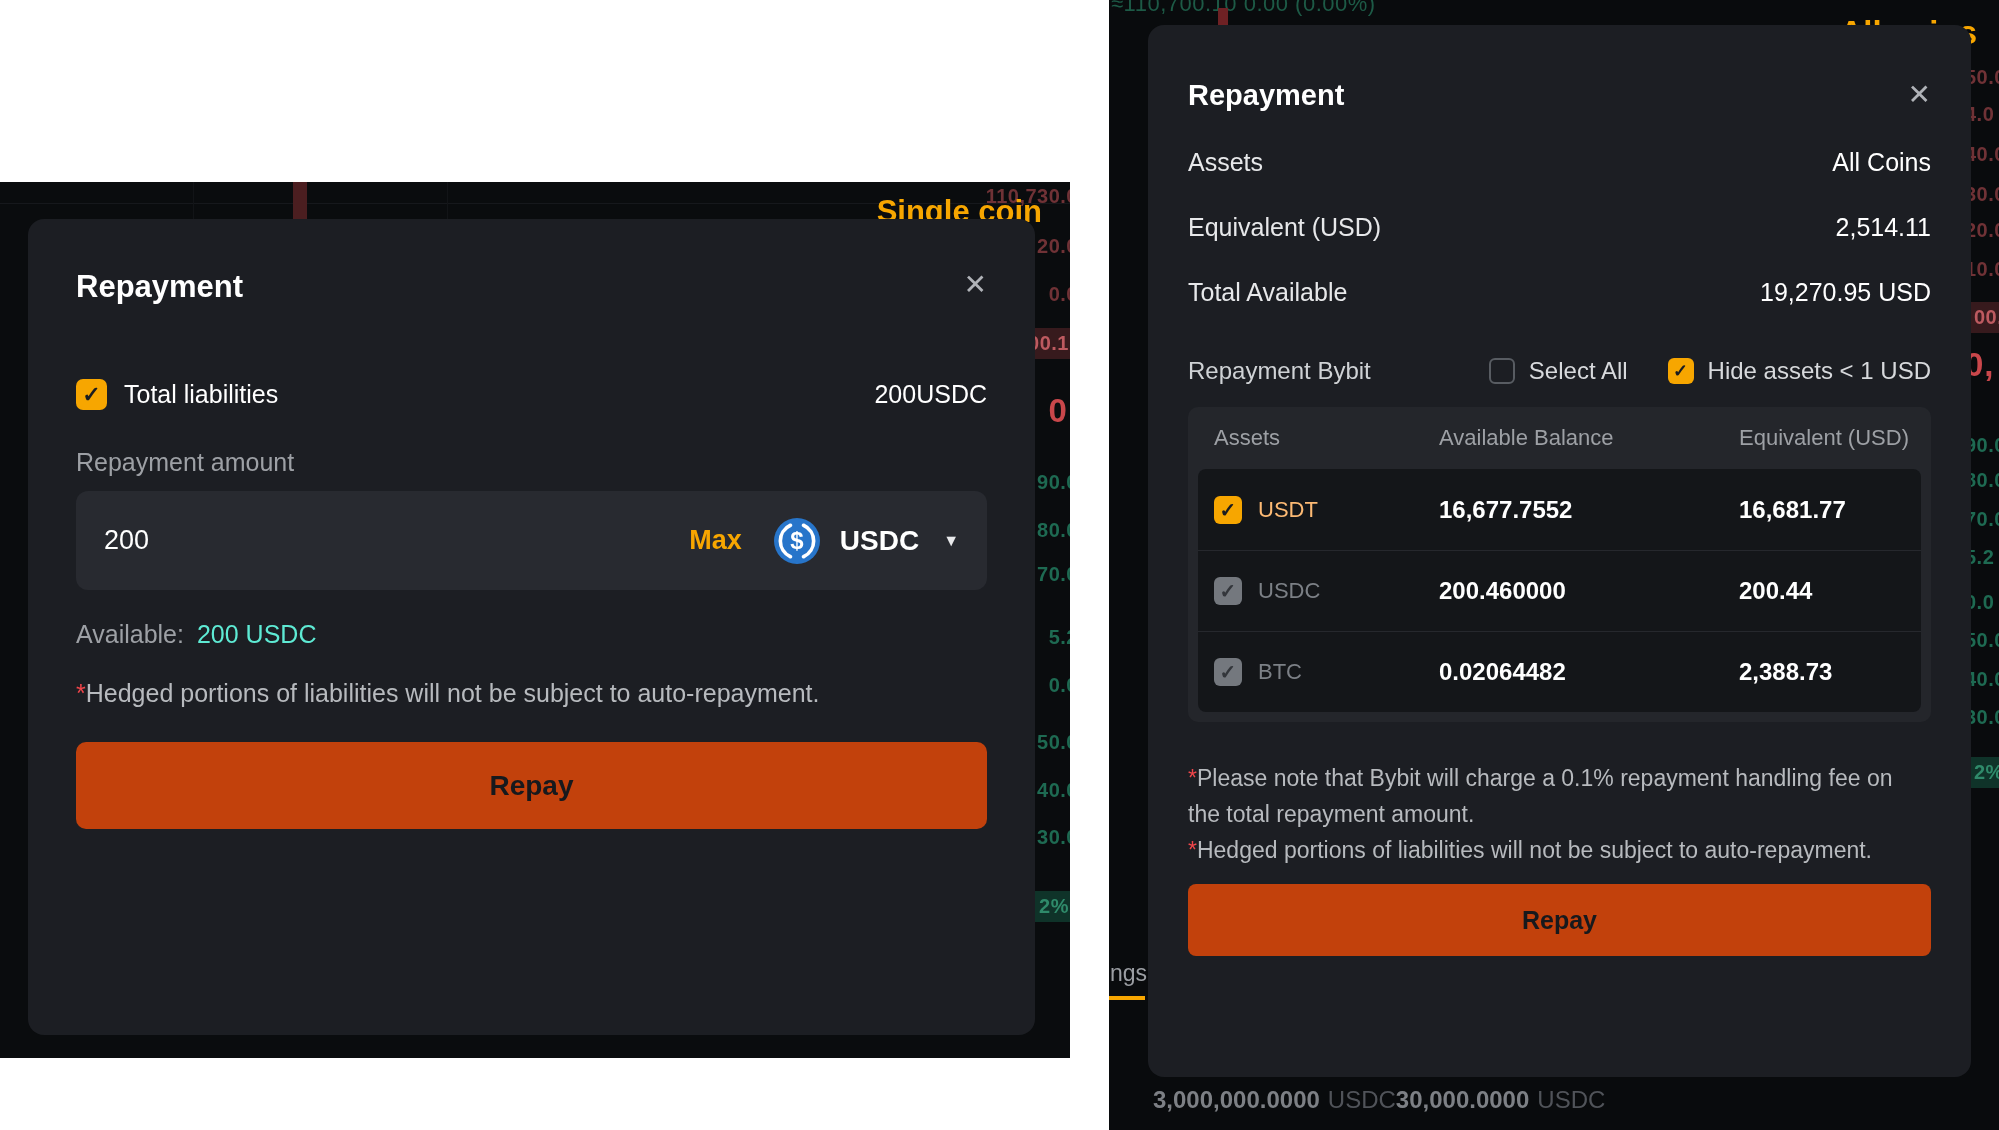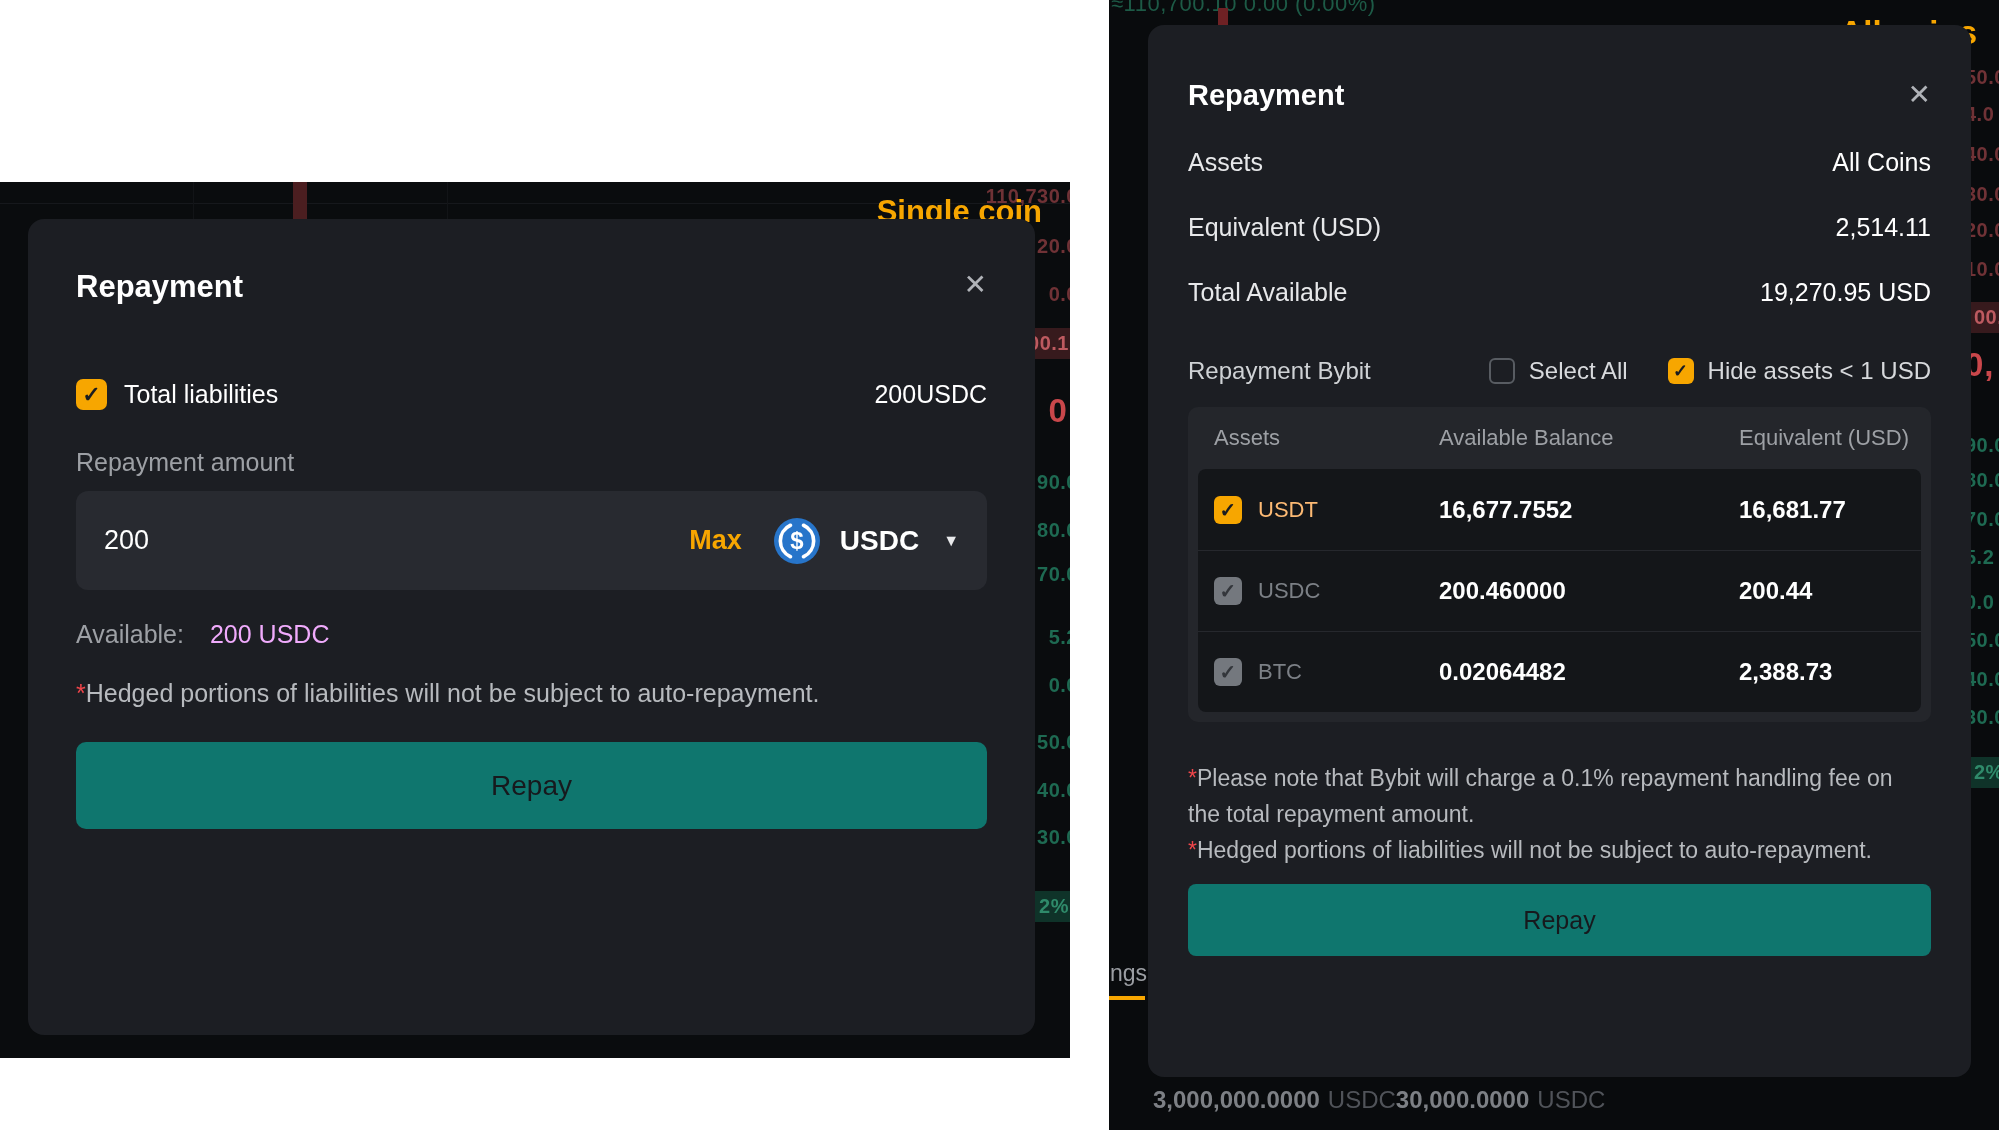--- a/index.html
+++ b/index.html
@@ -68,26 +68,26 @@
   .amount-box { margin-top:14px; height:99px; background:#282a30; border-radius:12px;
                 display:flex; align-items:center; padding:0 28px; }
   .amount-input { flex:1; background:transparent; border:none; outline:none; color:#fff;
                   font-size:27px; font-family:"Liberation Sans", sans-serif; }
   .max-btn { color:#f7a600; font-size:27px; font-weight:600; cursor:pointer; }
   .coin-select { display:flex; align-items:center; gap:20px; margin-left:32px; cursor:pointer; }
   .usdc-icon { width:46px; height:46px; }
   .coin-name { font-size:28px; font-weight:700; }
   .caret { font-size:16px; color:#e9eaec; margin-left:4px; }
   .avail-row { margin-top:30px; font-size:25px; color:#9da0a5; }
-  .avail-row .val { color:#f0abfc; margin-left:26px; }
+  .avail-row .val { color:#5eead4; margin-left:13px; }
   .notice { margin-top:38px; max-width:850px; font-size:25px; line-height:40px; color:#b7babe; }
   .footnote { margin-top:30px; font-size:25px; color:#b7babe; }
   .star { color:#ef454a; }
-  .repay-btn { display:block; width:100%; border:none; border-radius:10px; background:#0f766e;
-               color:#17191d; font-weight:400; cursor:pointer;
+  .repay-btn { display:block; width:100%; border:none; border-radius:10px; background:#c2410c;
+               color:#17191d; font-weight:700; cursor:pointer;
                font-family:"Liberation Sans", sans-serif; }
   #modal-left .repay-btn { margin-top:34px; height:87px; font-size:28px; }
 
   
   .summary { margin-top:20px; }
   .sum-row { display:flex; justify-content:space-between; align-items:center;
              font-size:25px; margin-top:36px; }
   .sum-row .s-label { color:#e7e8ea; }
   .sum-row .s-value { color:#ffffff; }
   .coin-bar { margin-top:50px; display:flex; align-items:center; font-size:24px; }

